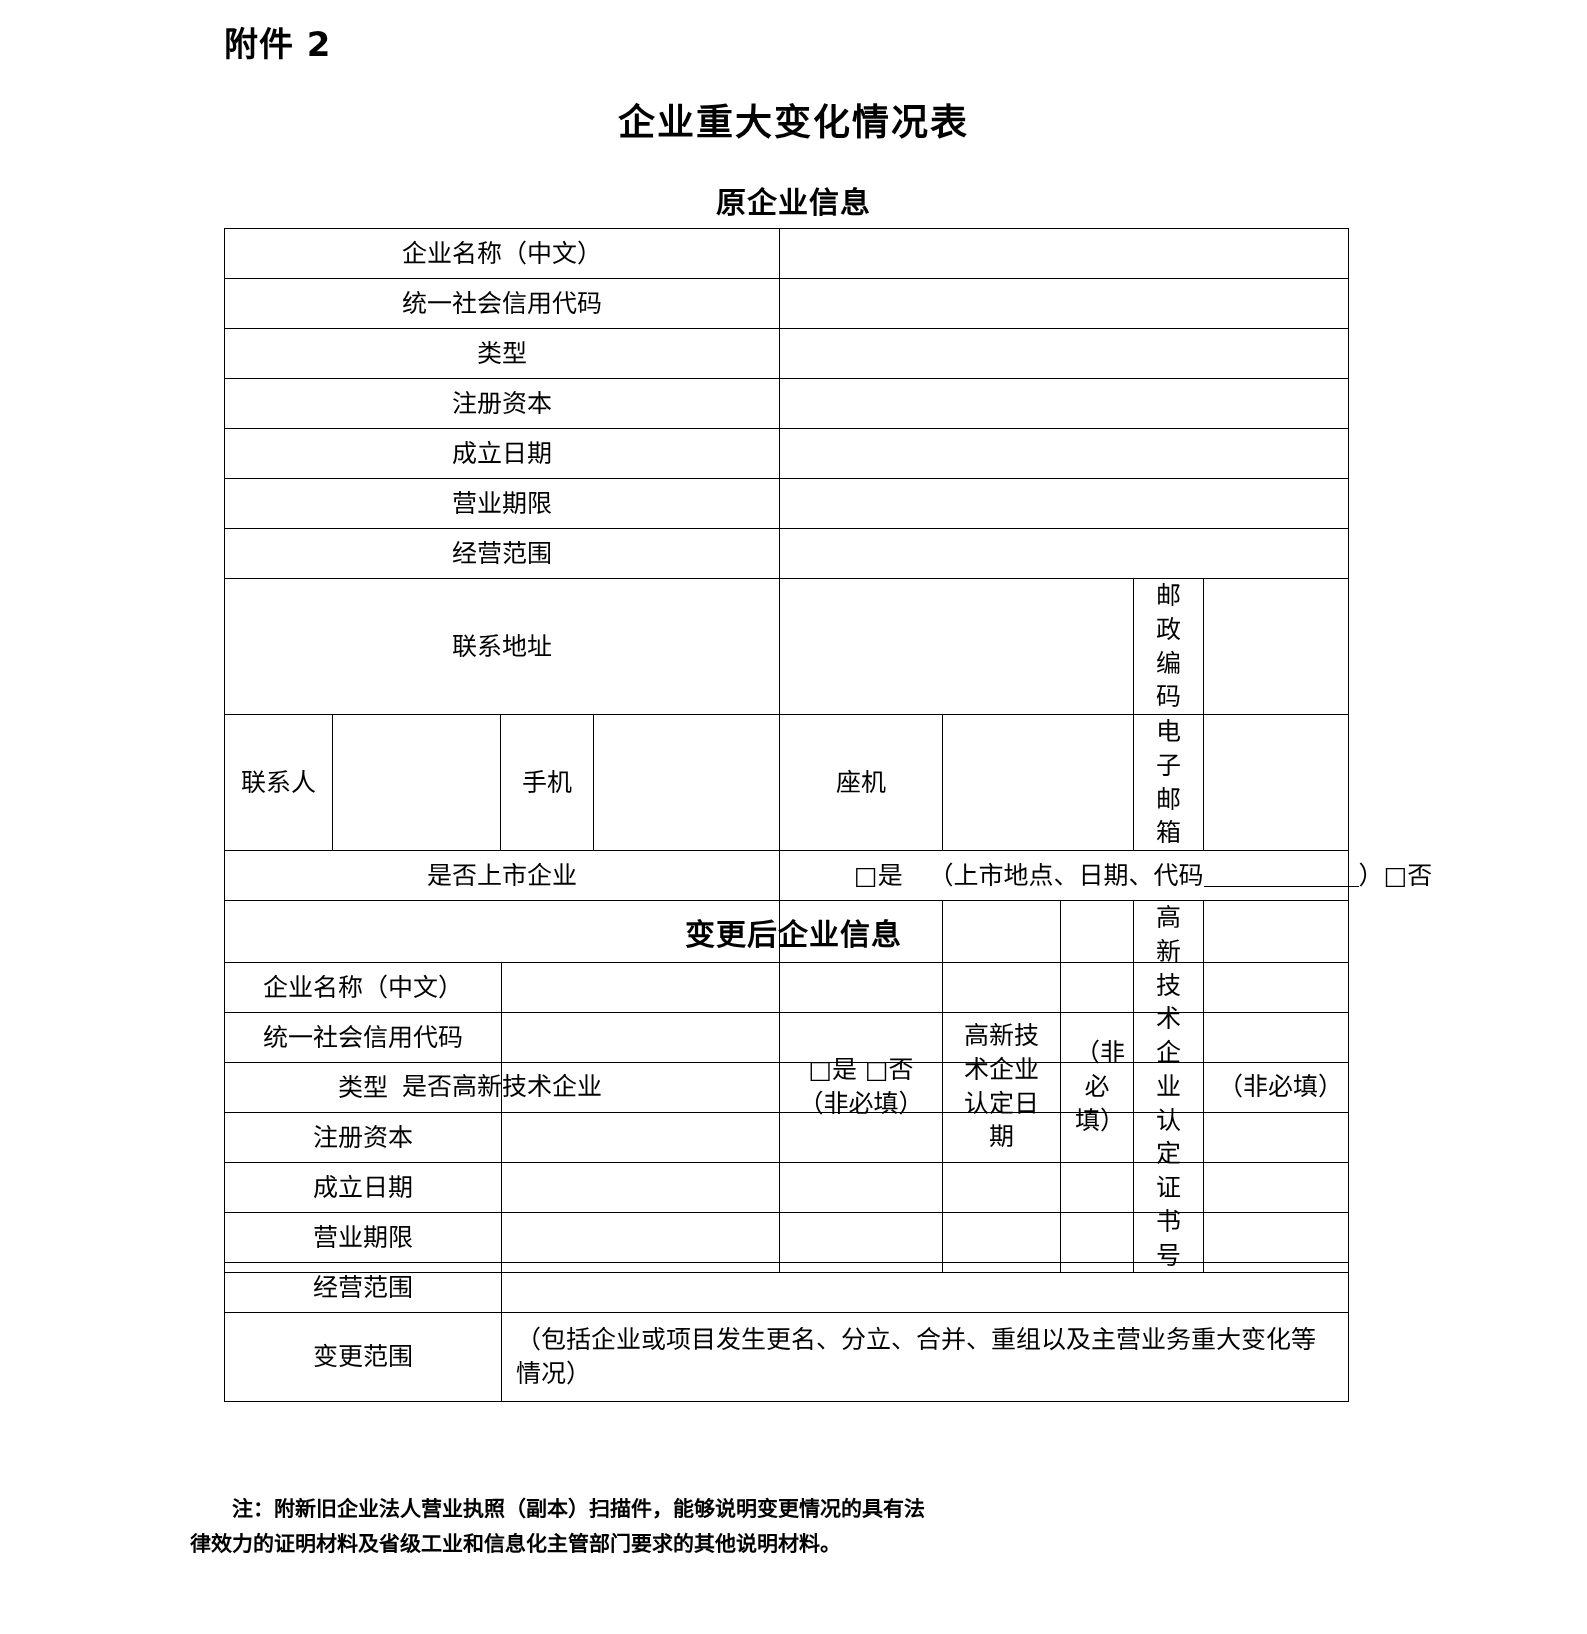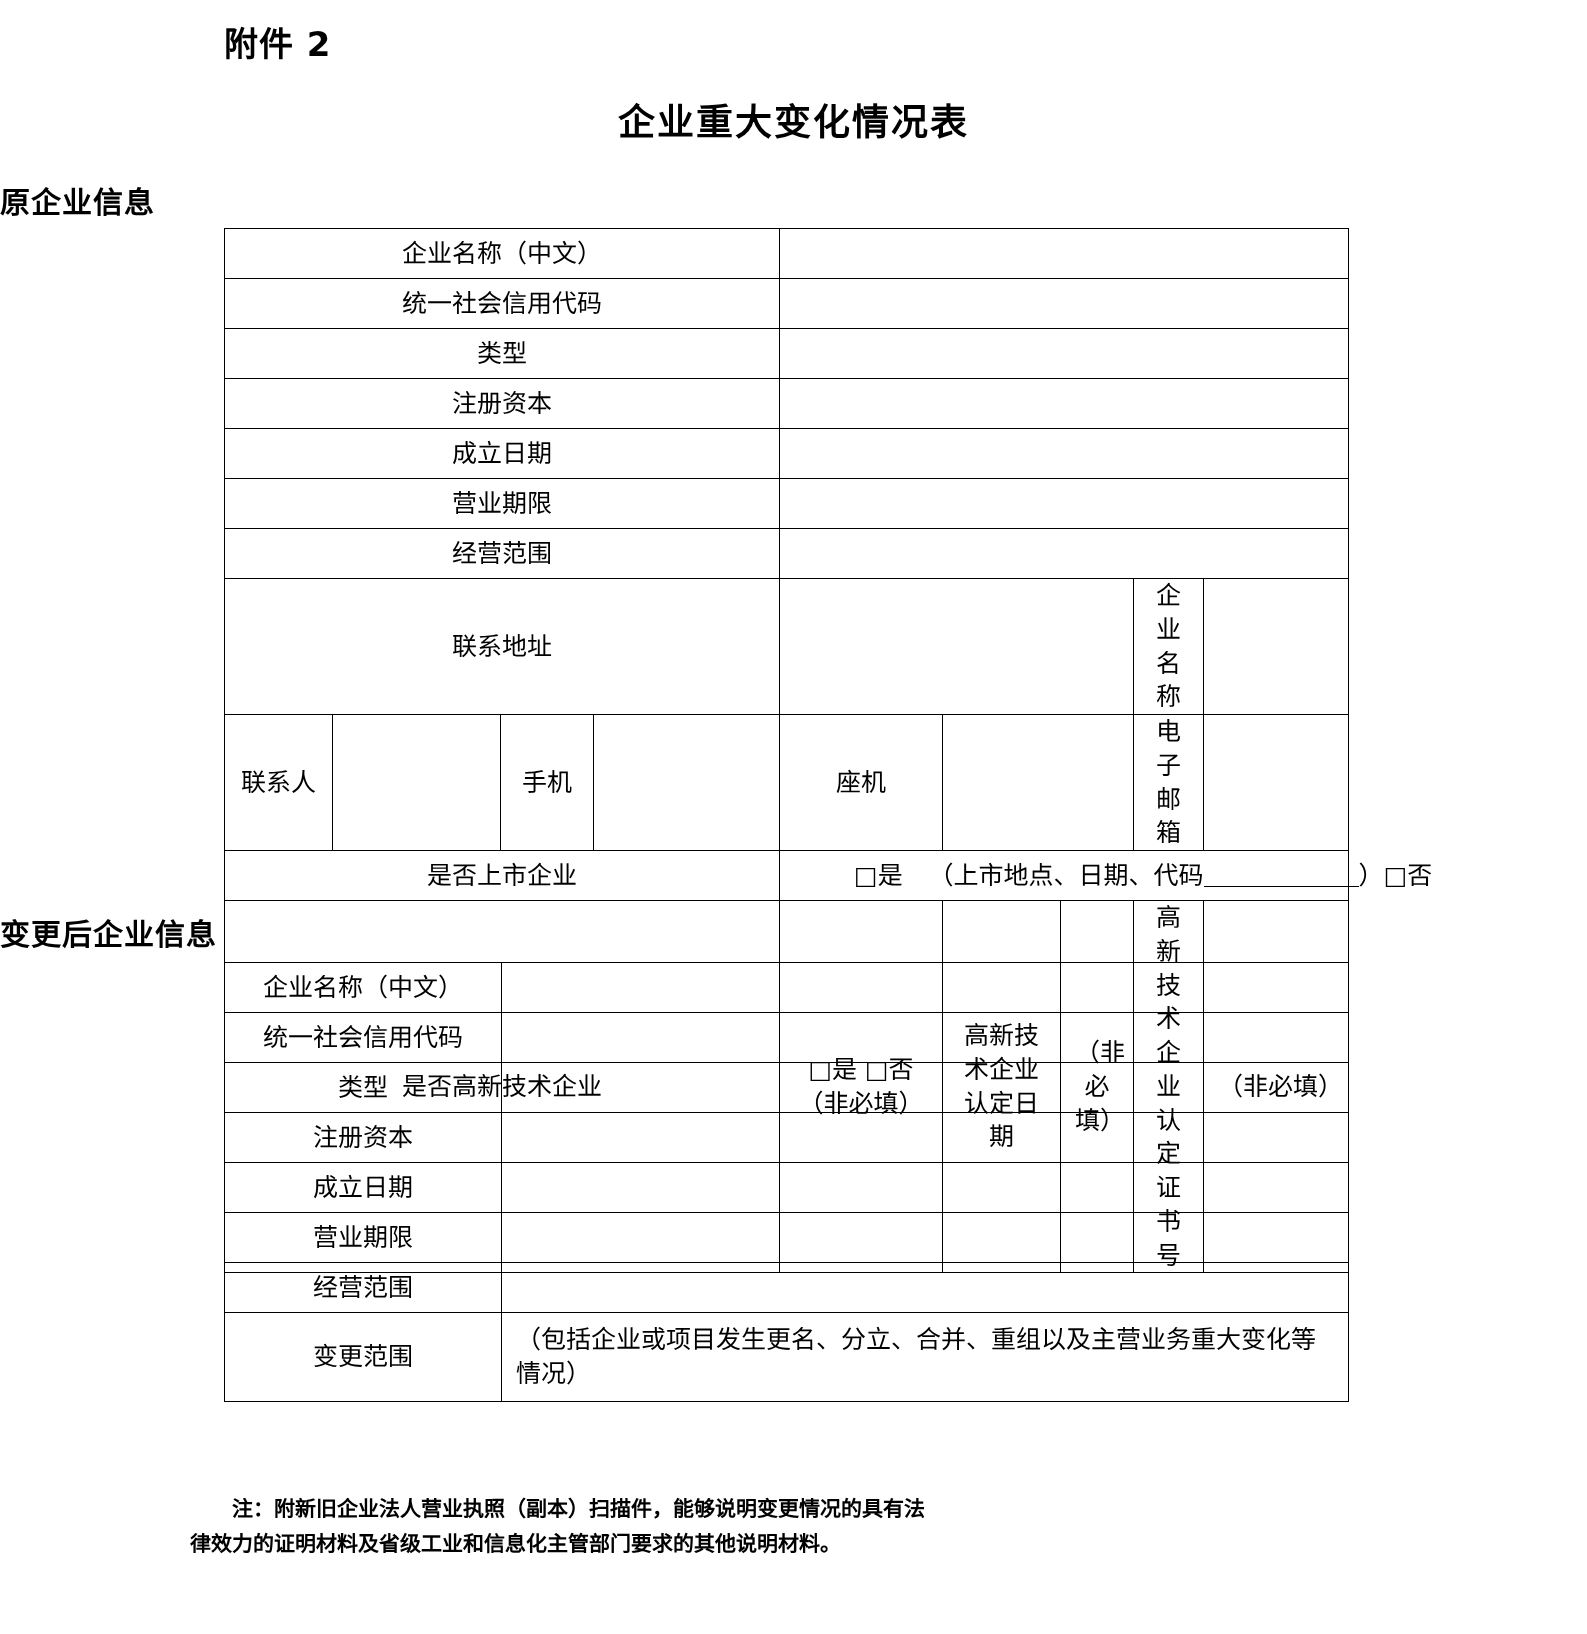--- a/index.html
+++ b/index.html
@@ -39,21 +39,21 @@
     left: 0;
     right: 0;
     top: 92px;
     text-align: center;
     font-family: "DejaVu Sans", "Liberation Sans", sans-serif;
     font-weight: bold;
     font-size: 37px;
     letter-spacing: 2px;
   }
   .section-heading {
-    text-align: left;
+    text-align: center;
     font-family: "DejaVu Sans", "Liberation Sans", sans-serif;
     font-weight: bold;
     font-size: 30px;
     letter-spacing: 1px;
   }
   .section-one-heading {
     position: absolute;
     left: 0;
     right: 0;
     top: 178px;
@@ -187,21 +187,21 @@
     </tr>
 
     <tr>
       <td class="label-cell h-row" colspan="4">经营范围</td>
       <td class="value-cell h-row" colspan="6"></td>
     </tr>
 
     <tr>
       <td class="label-cell h-row" colspan="4">联系地址</td>
       <td class="value-cell h-row" colspan="4"></td>
-      <td class="label-cell h-row" colspan="1">企业名称</td>
+      <td class="label-cell h-row" colspan="1">邮政编码</td>
       <td class="value-cell h-row" colspan="1"></td>
     </tr>
 
     <tr>
       <td class="label-cell h-row">联系人</td>
       <td class="value-cell h-row"></td>
       <td class="label-cell h-row">手机</td>
       <td class="value-cell h-row"></td>
       <td class="label-cell h-row" colspan="2">座机</td>
       <td class="value-cell h-row" colspan="2"></td>

